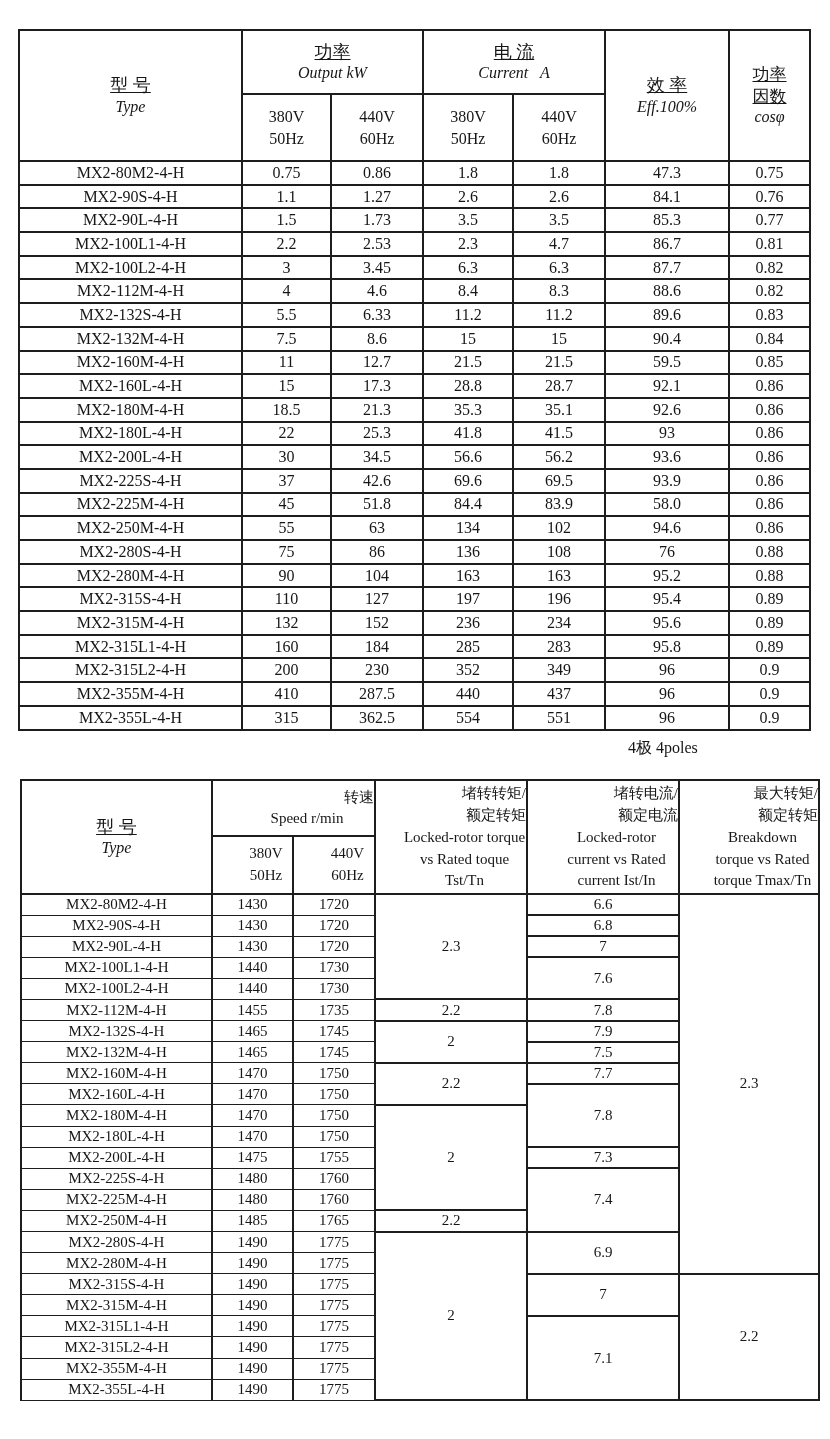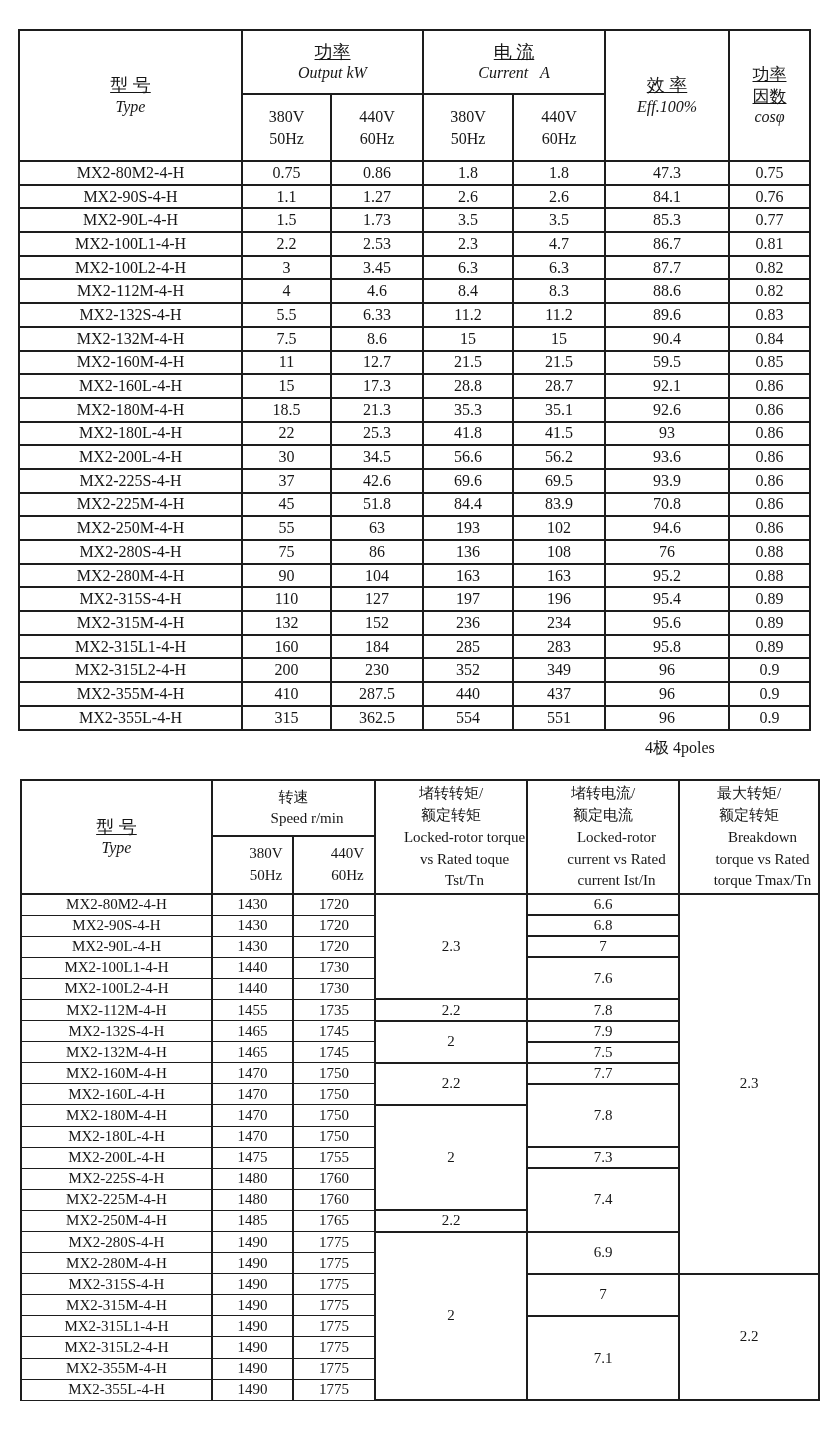--- a/index.html
+++ b/index.html
@@ -37,21 +37,21 @@
   .t1 thead tr.tier1 { height: 64px; }
   .t1 thead tr.tier2 { height: 67px; }
   .t1 tbody tr { height: 23.7px; }
   .t1 tbody td { font-size: 16px; }
   .zh { font-size: 18px; line-height: 1.25; white-space: pre; text-decoration: underline; }
   .en { font-size: 16px; line-height: 1.25; white-space: pre; font-style: italic; }
   .sub { font-size: 16px; line-height: 1.35; }
   
   .note {
     position: absolute;
-    left: 645px;
+    left: 628px;
     top: 738px;
     font-size: 16px;
     white-space: pre;
   }
   
   .t2 {
     position: absolute;
     left: 20px;
     top: 779px;
     width: 798px;
@@ -62,21 +62,21 @@
     vertical-align: middle;
     padding: 0;
     font-weight: normal;
   }
   .t2 tbody td { border-top-width: 1px; border-bottom-width: 1px; }
   .t2 tbody td.merged { border-top-width: 2px; border-bottom-width: 2px; }
   .t2 thead tr.tier1 { height: 56px; }
   .t2 thead tr.tier2 { height: 58px; }
   .t2 tbody tr { height: 21.1px; }
   .t2 tbody td { font-size: 15px; }
-  .zh2 { font-size: 15px; line-height: 1.5; white-space: pre; }
+  .zh2 { font-size: 15px; line-height: 1.5; white-space: pre; text-align: right; }
   .en2 { font-size: 15px; line-height: 1.45; white-space: pre; margin-left: 27px; }
 </style>
 </head>
 <body>
 
 <div class="page">
 
   <table class="t1">
     <colgroup>
       <col style="width:223px">
@@ -256,28 +256,28 @@
           <td>69.5</td>
           <td>93.9</td>
           <td>0.86</td>
         </tr>
         <tr>
           <td>MX2-225M-4-H</td>
           <td>45</td>
           <td>51.8</td>
           <td>84.4</td>
           <td>83.9</td>
-          <td>70.8</td>
+          <td>58.0</td>
           <td>0.86</td>
         </tr>
         <tr>
           <td>MX2-250M-4-H</td>
           <td>55</td>
           <td>63</td>
-          <td>193</td>
+          <td>134</td>
           <td>102</td>
           <td>94.6</td>
           <td>0.86</td>
         </tr>
         <tr>
           <td>MX2-280S-4-H</td>
           <td>75</td>
           <td>86</td>
           <td>136</td>
           <td>108</td>

